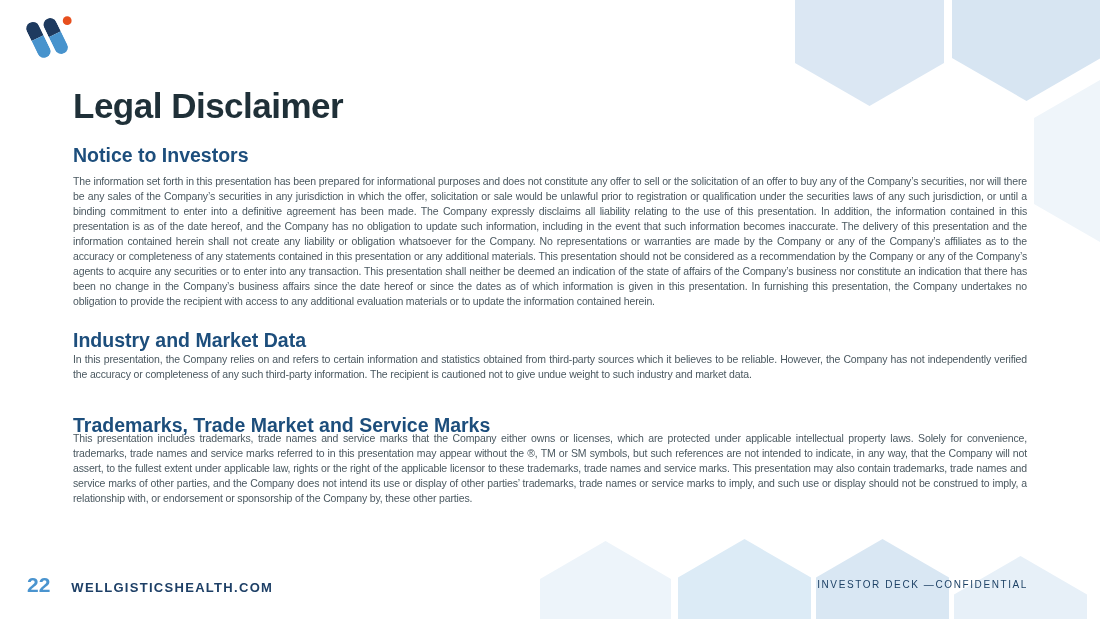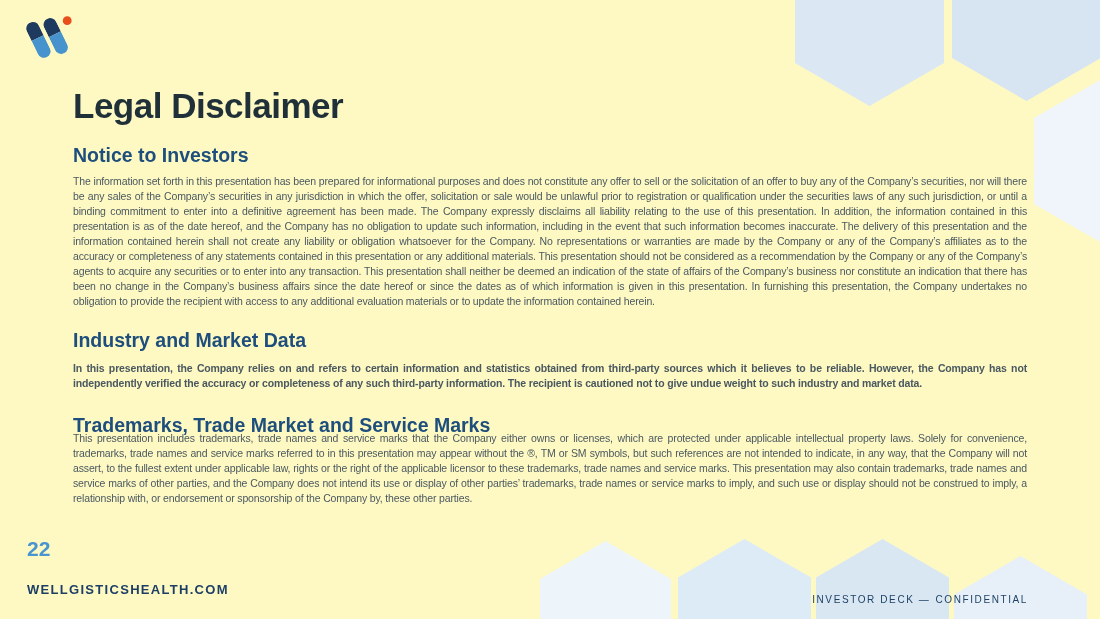--- a/index.html
+++ b/index.html
@@ -1,19 +1,19 @@
 <!DOCTYPE html>
 <html><head>
 <meta charset="utf-8">
 <style>
   html,body{margin:0;padding:0;background:#e9e9e9;}
   .slide{
     position:relative;
     width:1100px;height:619px;
-    background:#fef9c3;
+    background:#ffffff;
     overflow:hidden;
     font-family:"Liberation Sans", sans-serif;
     margin:0 auto;
   }
   
   .hex{
     position:absolute;
     clip-path:polygon(50% 0%,100% 25%,100% 75%,50% 100%,0% 75%,0% 25%);
   }
   .hex-t1{left:795px;top:-66px;width:149px;height:172px;background:#dbe7f3;}
@@ -35,35 +35,35 @@
   .sec-heading{
     position:absolute;left:0;width:954px;
     font-size:19.5px;font-weight:700;color:#1d4e7c;
   }
   .sec-body{
     position:absolute;left:0;width:954px;
     font-size:10.5px;line-height:15.1px;letter-spacing:-0.15px;
     color:#4a5860;text-align:justify;
   }
   .h-1{top:128px;} .b-1{top:163px;}
-  .h-2{top:313px;} .b-2{top:350px;font-weight:bold;}
+  .h-2{top:313px;} .b-2{top:341px;}
   .h-3{top:398px;} .b-3{top:420px;}
 
   .footer-left{
     position:absolute;left:27px;bottom:22px;
-    display:flex;align-items:baseline;gap:21px;z-index:5;flex-direction:column;
+    display:flex;align-items:baseline;gap:21px;z-index:5;
   }
   .page-number{font-size:21px;font-weight:700;color:#4a94cf;}
   .website{
     font-size:13px;font-weight:700;color:#1d3f66;letter-spacing:1.3px;
   }
   .footer-right{
-    position:absolute;right:72px;bottom:14px;
+    position:absolute;right:72px;bottom:29px;
     font-size:10px;color:#1e4266;letter-spacing:1.6px;z-index:5;
-    display:flex;gap:5px;align-items:baseline;
+    display:flex;align-items:baseline;
   }
   .confidential{font-weight:400;}
 </style>
 </head>
 <body>
 
 <div class="slide">
 
   <div class="hex hex-t1"></div>
   <div class="hex hex-t2"></div>

